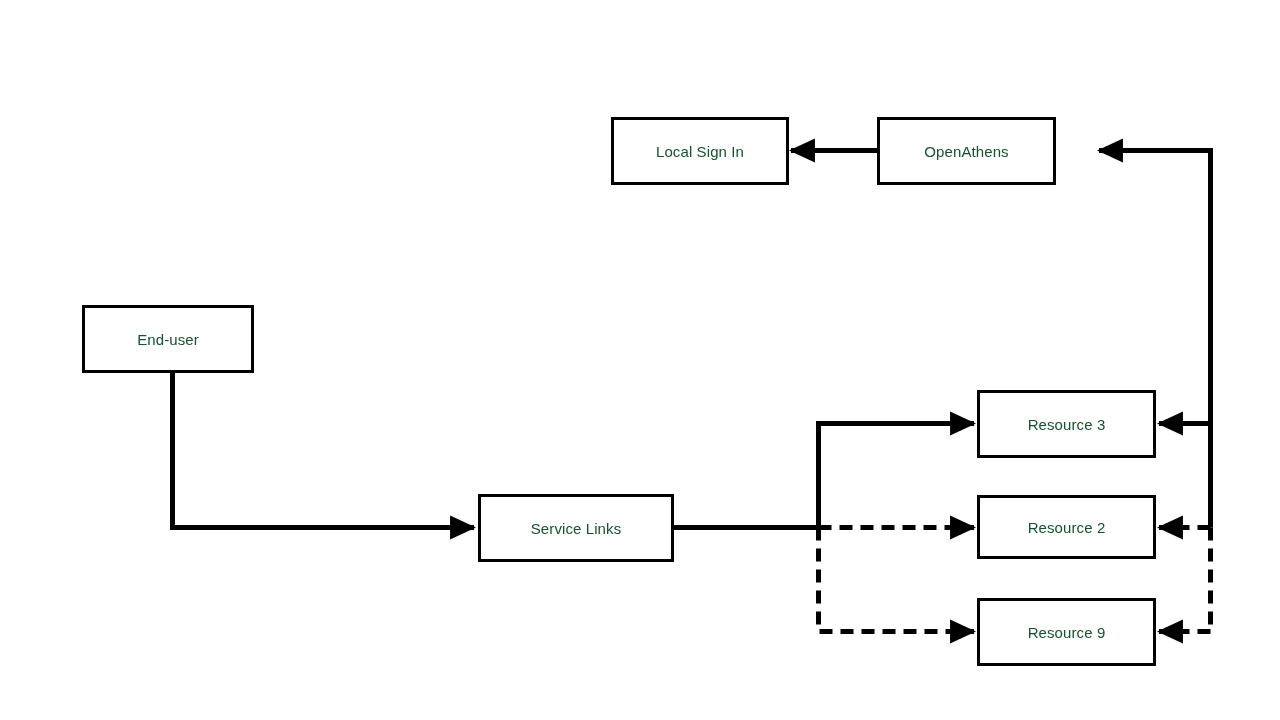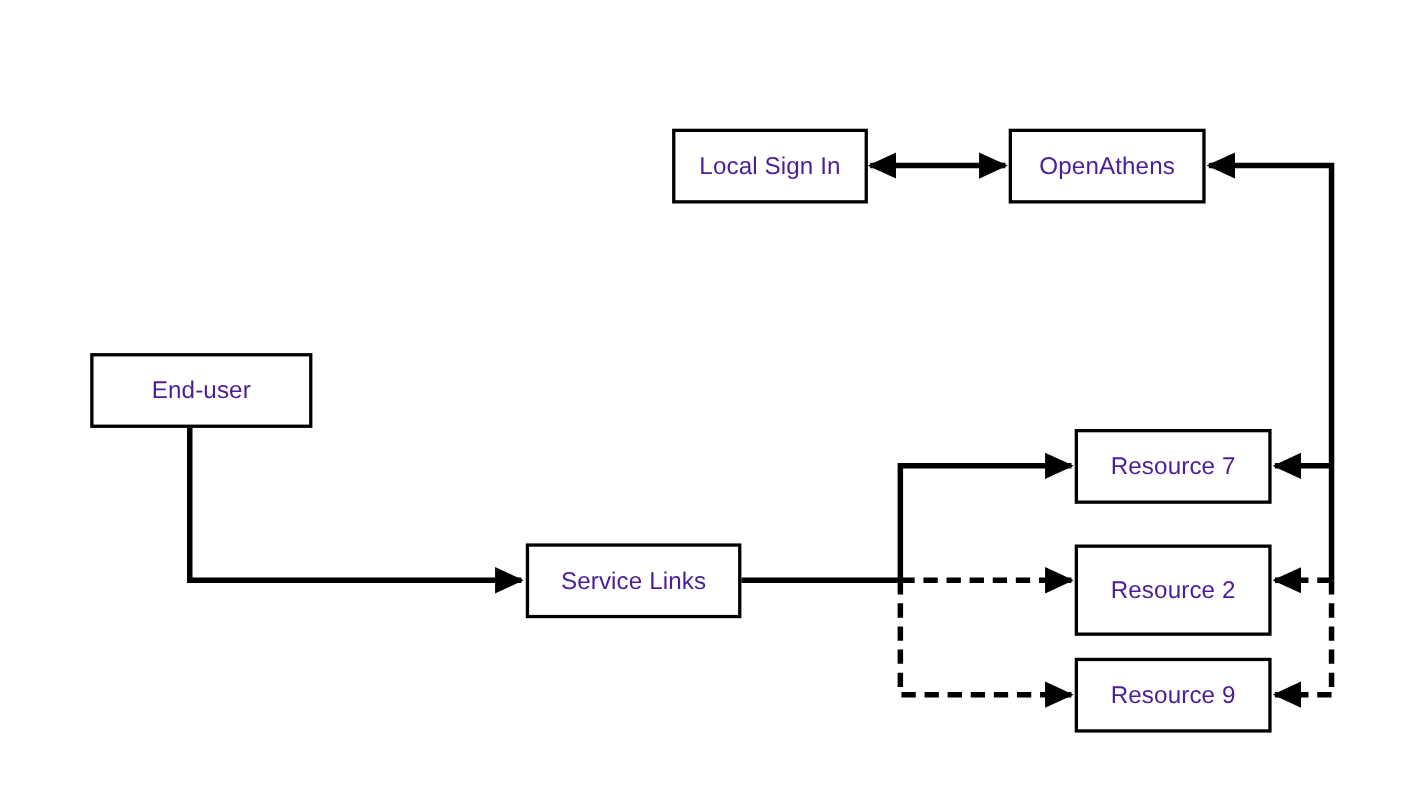--- a/index.html
+++ b/index.html
@@ -26,33 +26,33 @@
     position: absolute;
     box-sizing: border-box;
     background: #ffffff;
     border: 3px solid #000000;
     display: flex;
     align-items: center;
     justify-content: center;
     z-index: 2;
   }
   .node-label {
-    font-size: 22px;
+    font-size: 15px;
     line-height: 1;
-    color: #4c1d95;
+    color: #14532d;
     white-space: nowrap;
     letter-spacing: 0.1px;
   }
   
   #node-local-sign-in { left: 611px; top: 117px;  width: 178px; height: 68px; }
-  #node-openathens    { left: 917px; top: 117px;  width: 179px; height: 68px; text-align: center; }
-  #node-end-user      { left: 82px;  top: 305px;  width: 202px; height: 68px; margin-top: 16px; }
+  #node-openathens    { left: 877px; top: 117px;  width: 179px; height: 68px; text-align: center; }
+  #node-end-user      { left: 82px;  top: 305px;  width: 172px; height: 68px; }
   #node-service-links { left: 478px; top: 494px;  width: 196px; height: 68px; }
   #node-resource-1    { left: 977px; top: 390px;  width: 179px; height: 68px; }
-  #node-resource-2    { left: 977px; top: 495px;  width: 179px; height: 83px; }
+  #node-resource-2    { left: 977px; top: 495px;  width: 179px; height: 64px; }
   #node-resource-3    { left: 977px; top: 598px;  width: 179px; height: 68px; }
 </style>
 </head>
 <body>
 
 <div id="diagram-root">
 
   <svg id="connector-layer" viewBox="0 0 1280 720" width="1280" height="720" xmlns="http://www.w3.org/2000/svg">
     <defs>
       <marker id="arrow-solid" viewBox="0 0 10 10" refX="9.2" refY="5" markerWidth="5.2" markerHeight="5.2" orient="auto-start-reverse" markerUnits="strokeWidth">
@@ -107,21 +107,21 @@
 
   <div class="node" id="node-end-user">
     <span class="node-label">End-user</span>
   </div>
 
   <div class="node" id="node-service-links">
     <span class="node-label">Service Links</span>
   </div>
 
   <div class="node" id="node-resource-1">
-    <span class="node-label">Resource 7</span>
+    <span class="node-label">Resource 3</span>
   </div>
 
   <div class="node" id="node-resource-2">
     <span class="node-label">Resource 2</span>
   </div>
 
   <div class="node" id="node-resource-3">
     <span class="node-label">Resource 9</span>
   </div>
 

